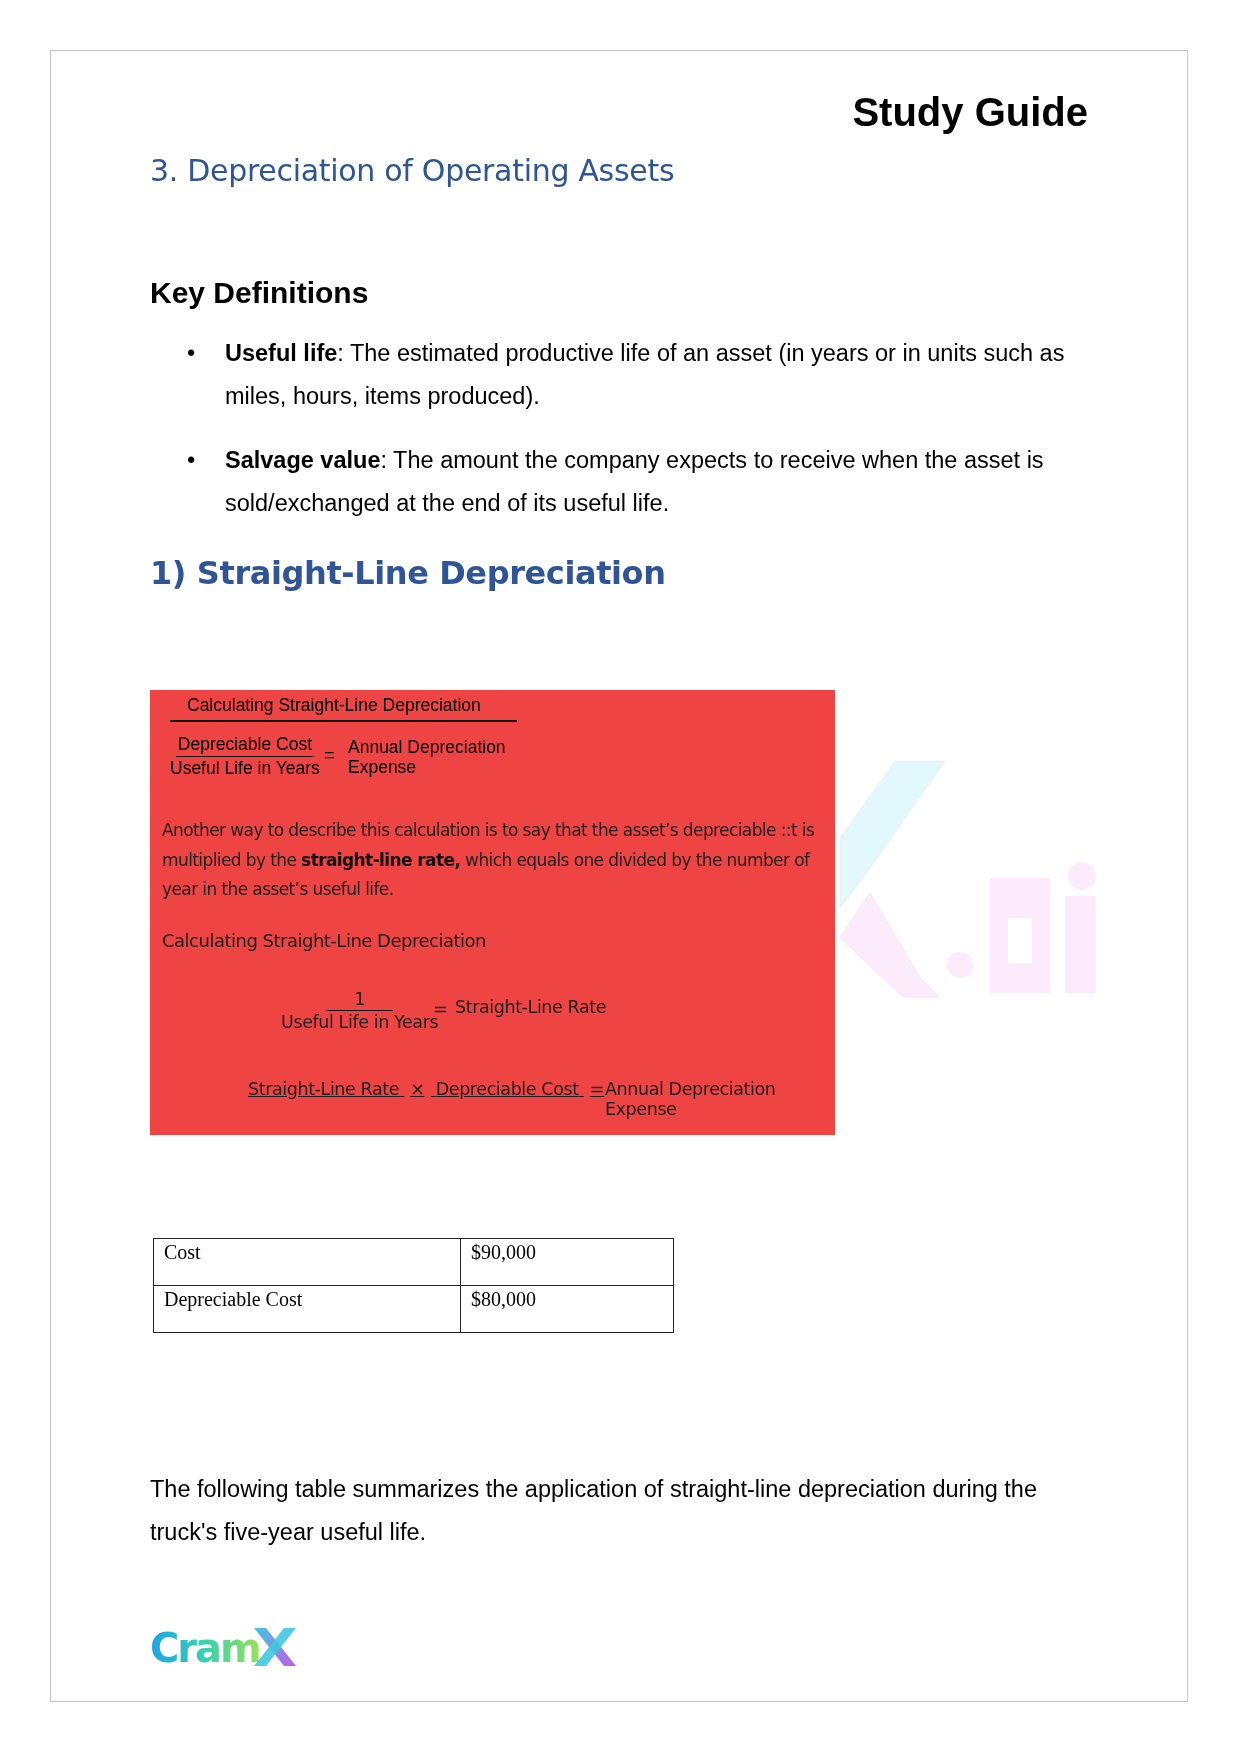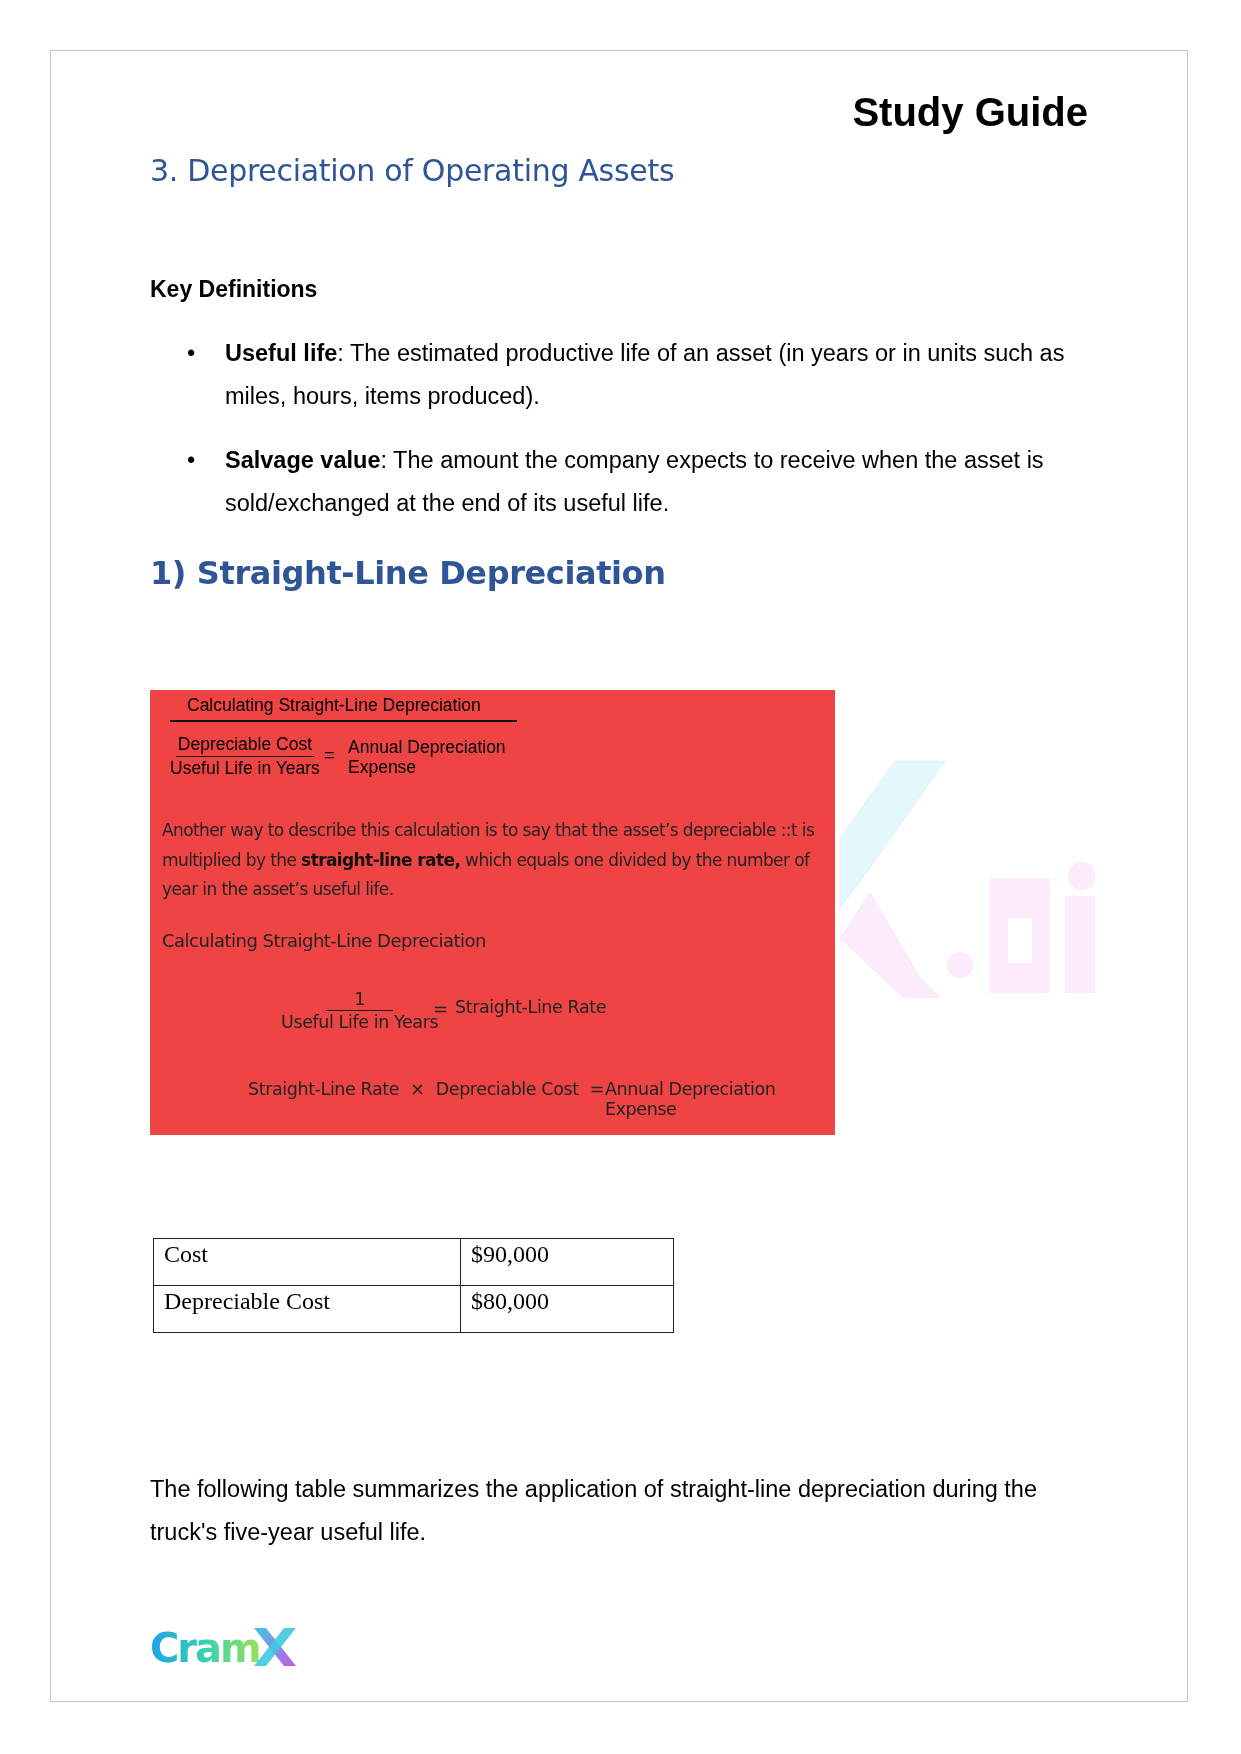--- a/index.html
+++ b/index.html
@@ -1,41 +1,41 @@
 <!DOCTYPE html>
 <html><head>
 <meta charset="utf-8">
 <style>
   html, body { margin:0; padding:0; background:#ffffff; }
   body { width:1241px; height:1754px; position:relative; overflow:hidden; font-family:"Liberation Sans", sans-serif; color:#000; }
   .page-border { position:absolute; left:50px; top:50px; width:1138px; height:1652px; border:1px solid #c4c4c4; box-sizing:border-box; }
   .header-label { position:absolute; right:153px; top:90px; font-size:40px; font-weight:bold; }
   .section-title { position:absolute; left:150px; top:153px; font-size:30px; color:#2f5597; font-family:"DejaVu Sans", sans-serif; font-weight:normal; letter-spacing:-0.3px; }
-  .key-def { position:absolute; left:150px; top:276px; font-size:23px; font-weight:bold; }
+  .key-def { position:absolute; left:150px; top:276px; font-size:30px; font-weight:bold; }
   .bullets { position:absolute; left:150px; top:332px; width:940px; margin:0; padding:0; list-style:none; }
   .bullets li { position:relative; padding-left:75px; font-size:23.5px; line-height:43px; margin-bottom:21px; }
   .bullets li .dot { position:absolute; left:37px; top:0; }
   .sub-heading { position:absolute; left:150px; top:554px; font-size:32px; font-weight:bold; color:#2f5597; font-family:"DejaVu Sans", sans-serif; letter-spacing:-0.4px; }
 
   .embed { position:absolute; left:150px; top:690px; width:685px; height:445px; background:#ef4444; }
   .embed .title1 { position:absolute; left:37px; top:5px; font-size:17.5px; }
   .embed .rule1 { position:absolute; left:20px; top:30px; width:347px; height:2px; background:#111; }
   .frac { position:absolute; display:flex; flex-direction:column; align-items:center; font-size:17.5px; }
   .frac .num { border-bottom:1.5px solid #111; padding:0 2px 1px; }
   .frac .den { padding-top:1px; }
   .eq { position:absolute; font-size:18px; }
   .rhs { position:absolute; font-size:17.5px; text-align:left; line-height:20px; }
   .embed .para { position:absolute; left:12px; top:126px; width:660px; font-size:17px; line-height:29.5px; color:#222; font-family:"DejaVu Sans", sans-serif; letter-spacing:-0.6px; }
   .embed .para b { font-weight:bold; color:#111; }
   .embed .title2 { position:absolute; left:12px; top:240px; font-size:18px; font-family:"DejaVu Sans", sans-serif; letter-spacing:-0.5px; color:#222; }
   .embed .sl { font-family:"DejaVu Sans", sans-serif; letter-spacing:-0.4px; color:#222; }
 
   .watermark { position:absolute; left:830px; top:758px; width:265px; height:240px; opacity:0.9; }
 
-  .cost-table { position:absolute; left:153px; top:1238px; width:521px; border-collapse:collapse; font-family:"Liberation Serif", serif; font-size:24px; }
+  .cost-table { position:absolute; left:153px; top:1238px; width:521px; border-collapse:collapse; font-family:"Liberation Serif", serif; font-size:20px; }
   .cost-table td { border:1.5px solid #222; height:44px; padding:0 10px; vertical-align:top; padding-top:2px; }
   .cost-table td:first-child { width:286px; }
 
   .para-bottom { position:absolute; left:150px; top:1468px; width:950px; font-size:23.5px; line-height:43px; }
   .logo { position:absolute; left:150px; top:1620px; }
 </style>
 </head>
 <body>
 
 <div class="page-border"></div>
@@ -77,21 +77,21 @@
 
   <div class="title2">Calculating Straight-Line Depreciation</div>
 
   <div class="frac sl" style="left:131px; top:299px;">
     <span class="num" style="padding:0 28px 1px;">1</span>
     <span class="den">Useful Life in Years</span>
   </div>
   <div class="eq sl" style="left:283px; top:308px;">=</div>
   <div class="rhs sl" style="left:305px; top:307px;">Straight-Line Rate</div>
 
-  <div class="sl" style="position:absolute; left:98px; top:389px; font-size:17.5px; white-space:nowrap;">
+  <div class="sl" style="position:absolute; left:98px; top:389px; font-size:17.5px; white-space:nowrap;text-decoration:underline;">
     <span>Straight-Line Rate</span>
     <span style="margin:0 6px;">×</span>
     <span>Depreciable Cost</span>
     <span style="margin:0 6px;">=</span>
   </div>
   <div class="rhs sl" style="left:455px; top:389px;">
     <div>Annual Depreciation</div>
     <div>Expense</div>
   </div>
 </div>

